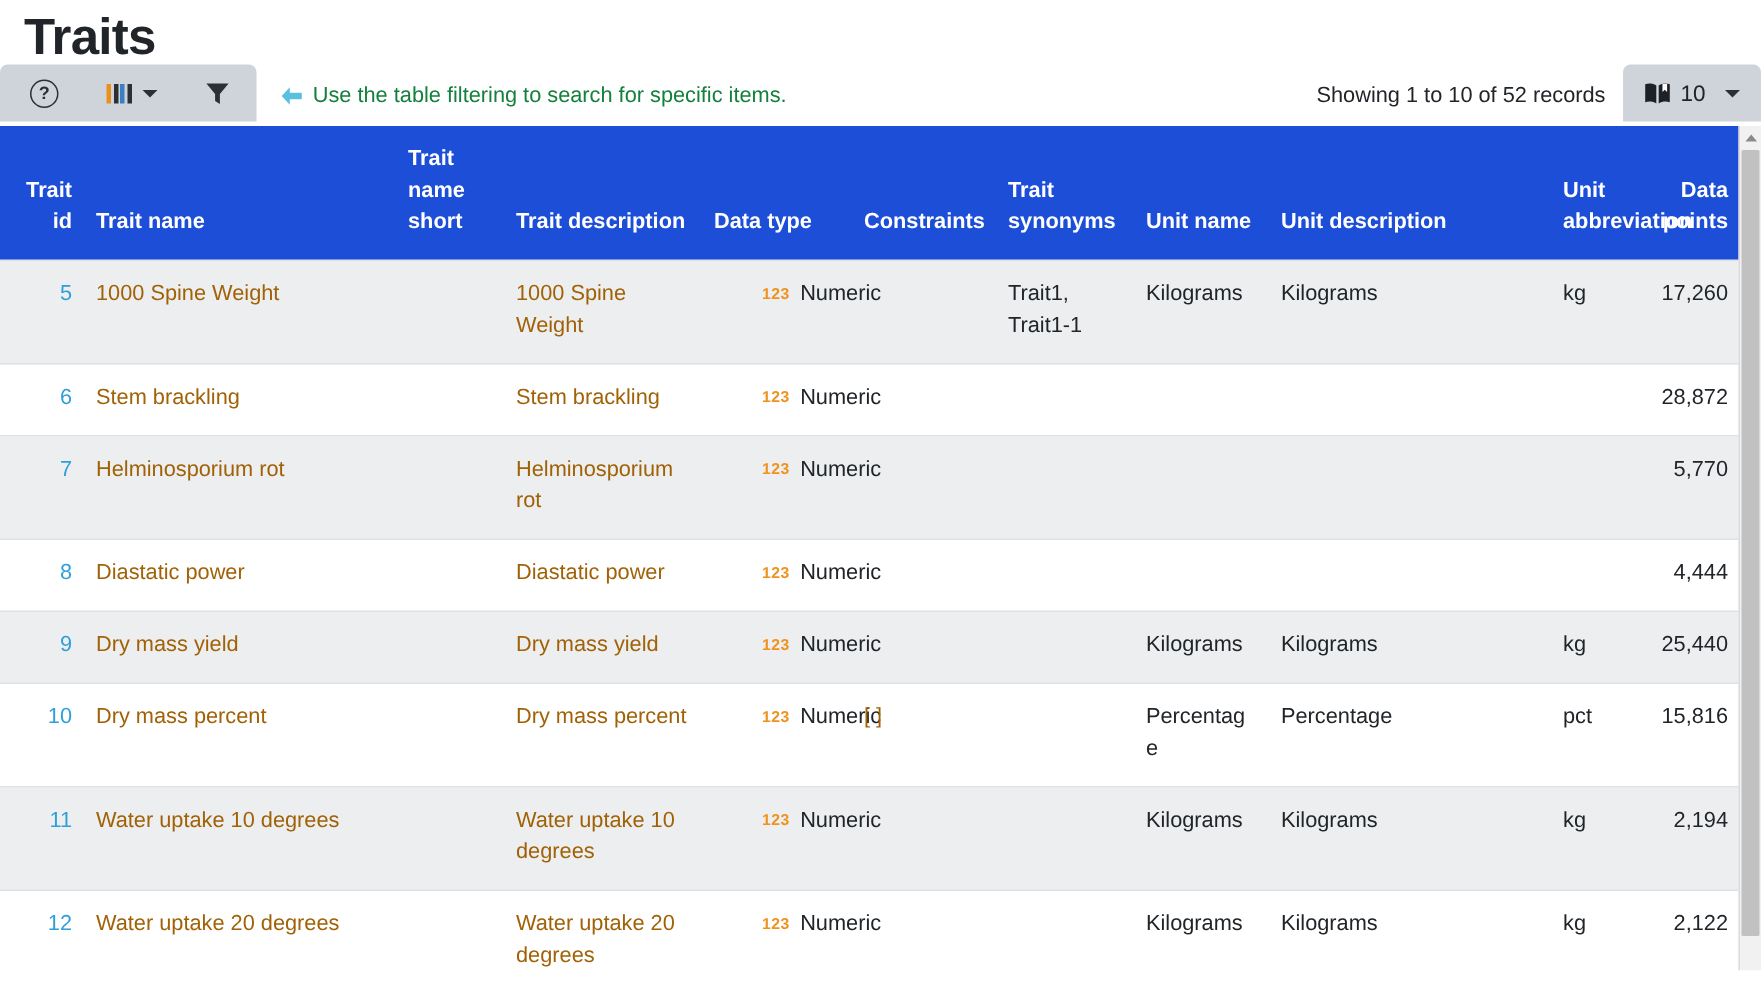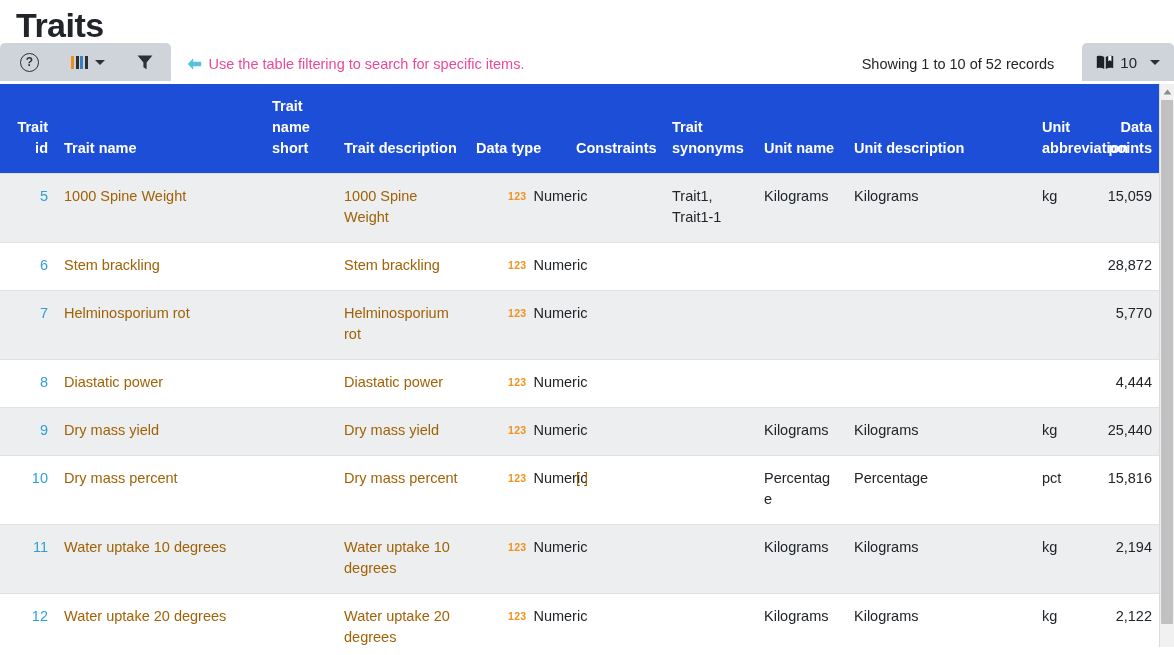--- a/index.html
+++ b/index.html
@@ -92,37 +92,37 @@
     margin-left: 7px;
   }
   
   .icon-funnel { width: 16px; height: 15px; display:block; }
 
   .filter-hint {
     display: flex;
     align-items: center;
     gap: 7px;
     font-size: 14.5px;
-    color: #ec4899;
+    color: #15803d;
     padding-left: 16px;
     margin-top: 4px;
   }
   .filter-hint .arrow-left { display:block; width:15px;height:14px; }
 
   .toolbar-right {
     margin-left: auto;
     display: flex;
     align-items: stretch;
   }
   .records-info {
     display: flex;
     align-items: center;
     font-size: 14.5px;
     color: #212529;
-    padding-right: 28px;
+    padding-right: 12px;
     margin-top: 4px;
   }
   .pagesize-btn {
     display: flex;
     align-items: center;
     gap: 6px;
     background: #ced4da;
     border-top-left-radius: 5px;
     border-top-right-radius: 5px;
     height: 38px;
@@ -327,21 +327,21 @@
             <span class="type-cell">
               <span class="badge-123">123</span>
               <span>Numeric</span>
             </span>
           </td>
           <td></td>
           <td>Trait1, Trait1-1</td>
           <td>Kilograms</td>
           <td>Kilograms</td>
           <td>kg</td>
-          <td class="num">15,059</td>
+          <td class="num">17,260</td>
         </tr>
         <tr class="even">
           <td class="num"><span class="id-link">6</span></td>
           <td><span class="link">Stem brackling</span></td>
           <td></td>
           <td><span class="link">Stem brackling</span></td>
           <td>
             <span class="type-cell">
               <span class="badge-123">123</span>
               <span>Numeric</span>

